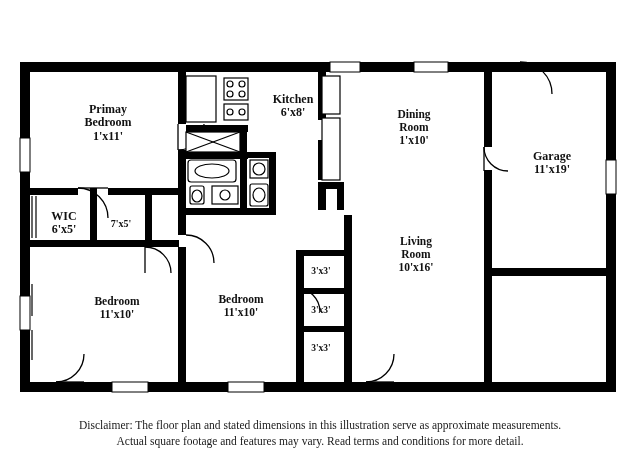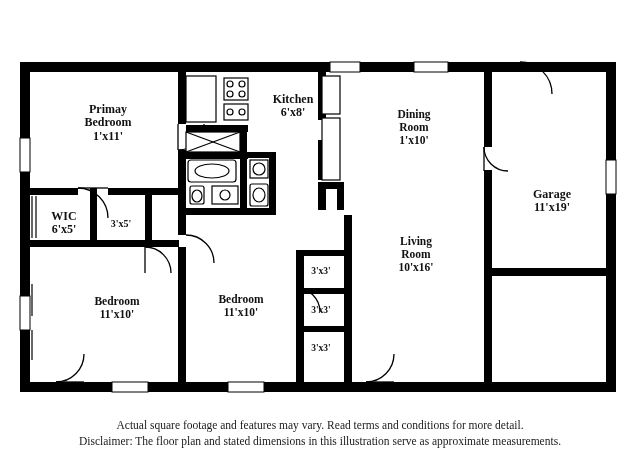--- a/index.html
+++ b/index.html
@@ -192,37 +192,37 @@
     <line x1="32" y1="284" x2="32" y2="316"></line>
     <line x1="32" y1="330" x2="32" y2="360"></line>
   </g>
 </svg>
 
 <div class="label" style="left:60px;top:103px;width:96px;font-size:12px;">Primay
 Bedroom
 1'x11'</div>
 <div class="label" style="left:32px;top:210px;width:64px;font-size:12px;">WIC
 6'x5'</div>
-<div class="label" style="left:96px;top:218px;width:50px;font-size:10px;">3'x5'</div>
+<div class="label" style="left:96px;top:218px;width:50px;font-size:10px;">7'x5'</div>
 <div class="label" style="left:72px;top:295px;width:90px;font-size:11.5px;">Bedroom
 11'x10'</div>
 <div class="label" style="left:193px;top:293px;width:96px;font-size:11.5px;">Bedroom
 11'x10'</div>
 <div class="label" style="left:258px;top:93px;width:70px;font-size:12px;">Kitchen
 6'x8'</div>
 <div class="label" style="left:378px;top:108px;width:72px;font-size:11.5px;">Dining
 Room
 1'x10'</div>
 <div class="label" style="left:380px;top:235px;width:72px;font-size:11.5px;">Living
 Room
 10'x16'</div>
-<div class="label" style="left:512px;top:150px;width:80px;font-size:12px;margin-top:38px;">Garage
+<div class="label" style="left:512px;top:150px;width:80px;font-size:12px;">Garage
 11'x19'</div>
 <div class="label" style="left:300px;top:266px;width:42px;font-size:9.5px;">3'x3'</div>
 <div class="label" style="left:300px;top:305px;width:42px;font-size:9.5px;">3'x3'</div>
 <div class="label" style="left:300px;top:343px;width:42px;font-size:9.5px;">3'x3'</div>
 
 <div class="disclaimer">
+  <div>Disclaimer: The floor plan and stated dimensions in this illustration serve as approximate measurements.</div>
   <div>Actual square footage and features may vary. Read terms and conditions for more detail.</div>
-  <div>Disclaimer: The floor plan and stated dimensions in this illustration serve as approximate measurements.</div>
 </div>
 
 <div class="watermark">MLS United LLC</div>
 
 </body></html>

